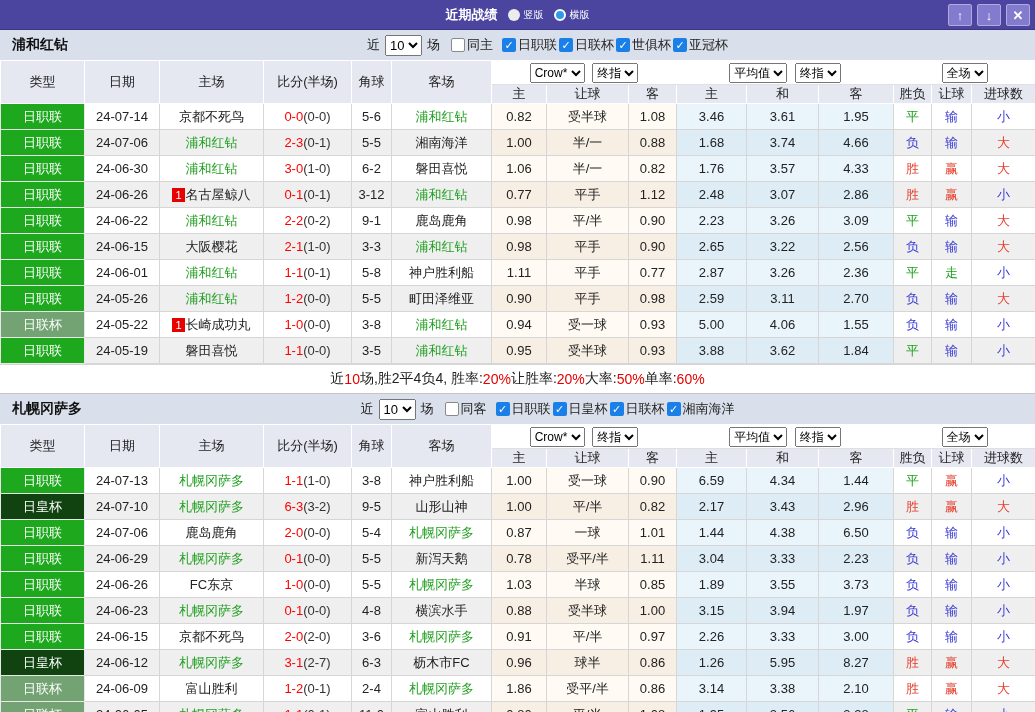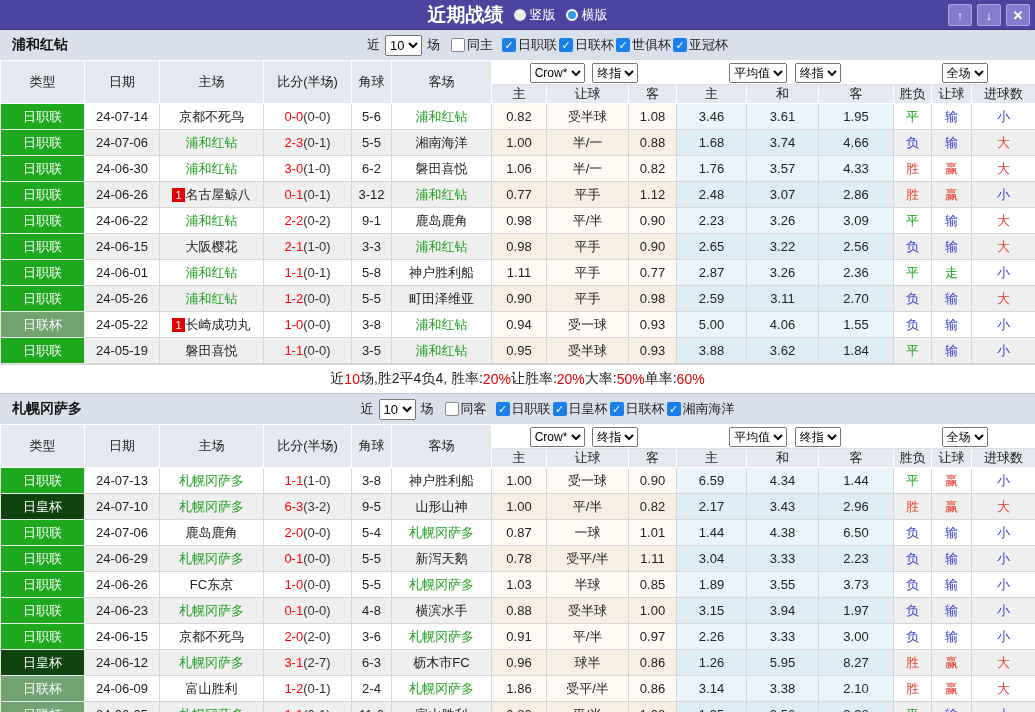--- a/index.html
+++ b/index.html
@@ -4,22 +4,22 @@
 <style>
   * { box-sizing: border-box; margin: 0; padding: 0; }
   html,body { width: 1035px; background: #fff; }
   body { font-family: "Liberation Sans", "DejaVu Sans", sans-serif; color: #222; }
   .window { width: 1035px; }
 
   
   .titlebar { position: relative; height: 30px; background: #4B459F; border-bottom: 1px solid #3B3584;
               display: flex; align-items: center; justify-content: center; }
   .titlebar-center { display: flex; align-items: center; gap: 10px; }
-  .tb-title { color: #fff; font-weight: bold; font-size: 19px; }
-  .tb-radio { display: inline-flex; align-items: center; gap: 4px; color: #fff; font-size: 13px; cursor: pointer; }
+  .tb-title { color: #fff; font-weight: bold; font-size: 13px; }
+  .tb-radio { display: inline-flex; align-items: center; gap: 4px; color: #fff; font-size: 10px; cursor: pointer; }
   .radio { width: 12px; height: 12px; border-radius: 50%; display: inline-block; }
   .r-sel { background: #ECECEC; }
   .r-unsel { background: #2E9BE8; border: 2px solid #fff; }
   .tb-buttons { position: absolute; right: 5px; top: 4px; display: flex; gap: 5px; }
   .tb-buttons button { width: 24px; height: 22px; background: #837BCD; border: 1px solid #B1AADF;
               color: #fff; font-weight: bold; font-size: 13px; line-height: 1; cursor: pointer; border-radius: 2px; }
 
   
   .section-header { position: relative; height: 30px; background: #DAE0EB; display: flex; align-items: center; }
   .team-name { position: absolute; left: 12px; font-weight: bold; font-size: 14px; color: #111; }

